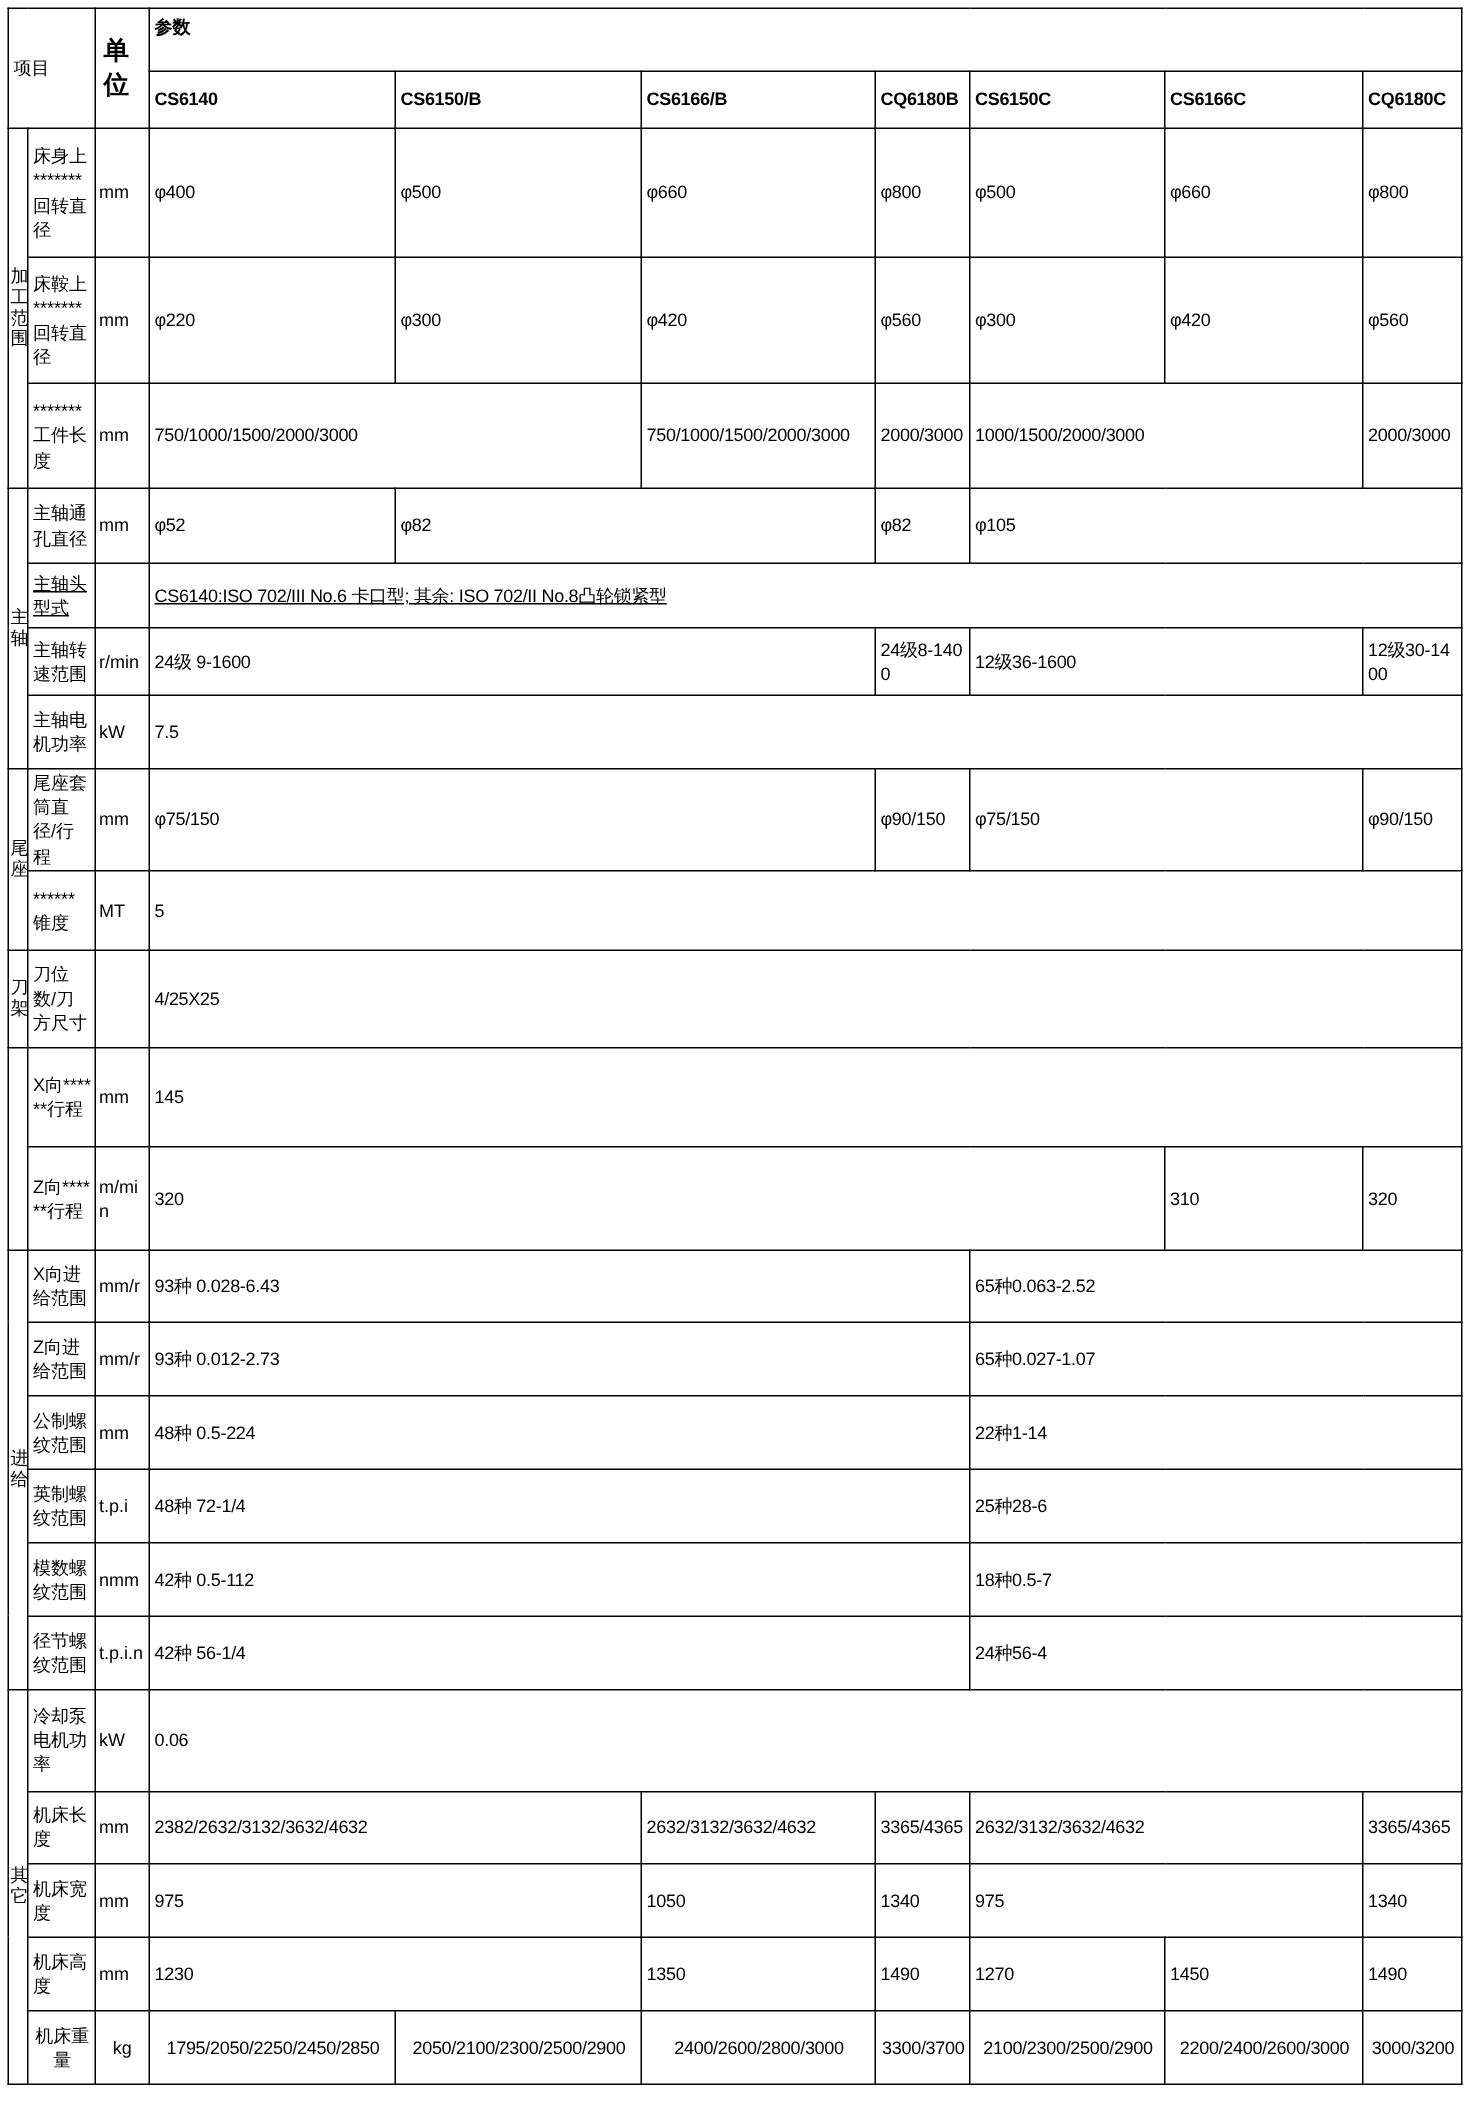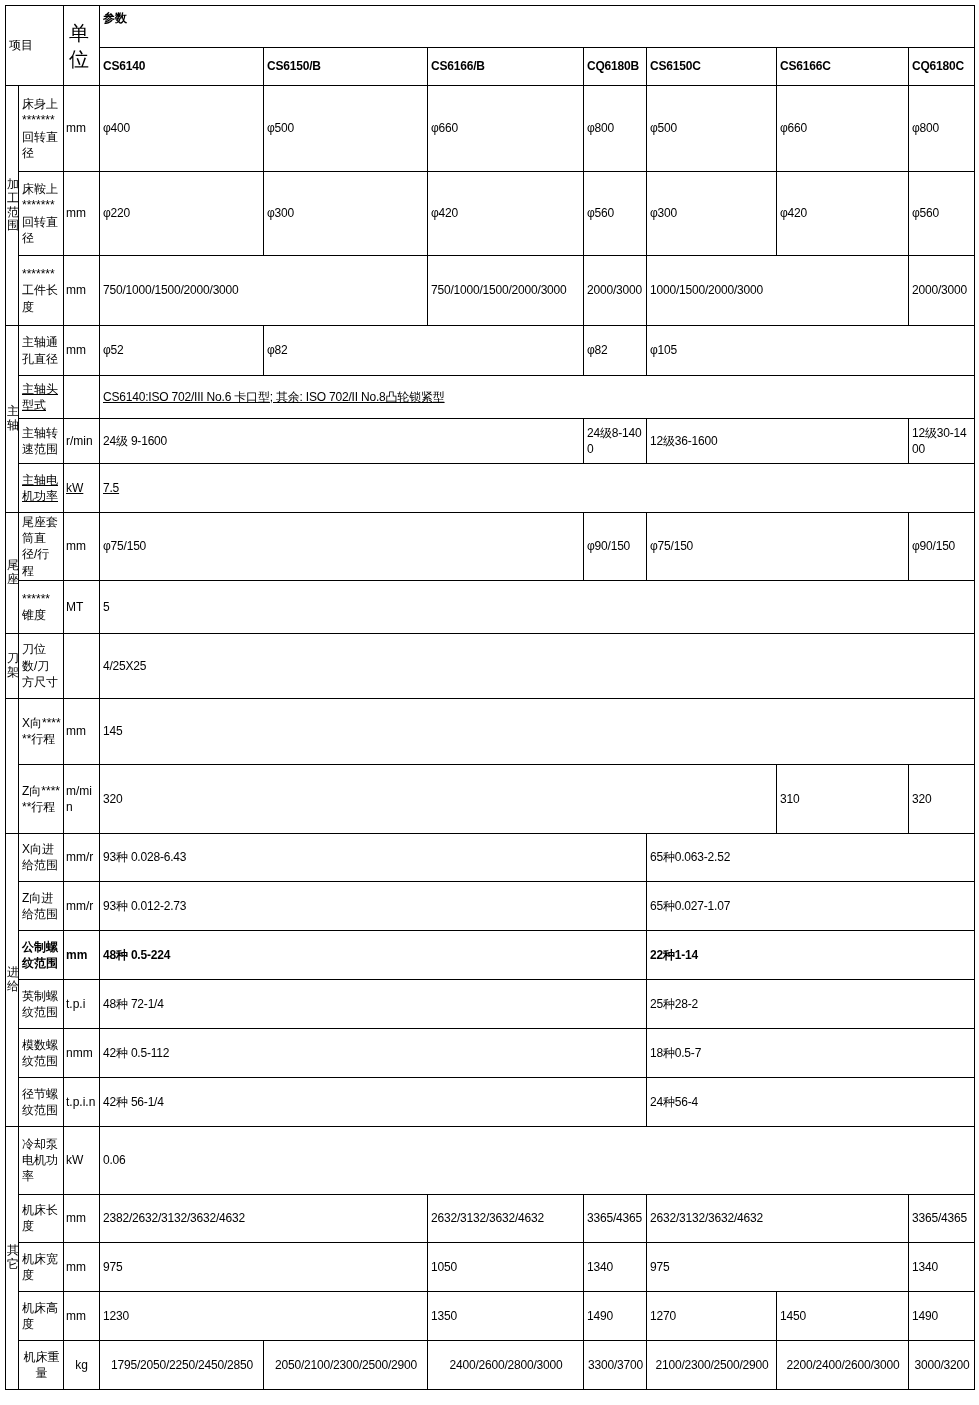--- a/index.html
+++ b/index.html
@@ -23,21 +23,21 @@
     line-height:1.35;
     background:#fff;
   }
   td.group{padding:0 1px;text-align:left;line-height:1.15;}
   td.label{padding-left:3px;}
   td.unit{padding-left:2px;}
   td.value{padding-left:3px;letter-spacing:-0.2px;}
   td.u{text-decoration:underline;}
   td.header-item{padding-left:3px;}
   td.header-unit{
-    font-size:20px;font-weight:normal;line-height:1.3;
+    font-size:17px;font-weight:bold;line-height:1.3;
     padding-left:5px;word-break:break-all;
   }
   td.header-param{font-weight:bold;padding-left:3px;vertical-align:top;padding-top:4px;}
   td.model{padding-left:3px;letter-spacing:-0.2px;font-weight:bold;}
 </style>
 </head>
 <body>
 
 <table>
   <colgroup>
@@ -114,21 +114,21 @@
         <td colspan="7" class="value u">CS6140:ISO 702/III No.6 卡口型; 其余: ISO 702/II  No.8凸轮锁紧型</td>
       </tr>
       <tr style="height: 45px;">
         <td class="label">主轴转速范围</td>
         <td class="unit">r/min</td>
         <td colspan="3" class="value">24级 9-1600</td>
         <td class="value">24级8-1400</td>
         <td colspan="2" class="value">12级36-1600</td>
         <td class="value">12级30-1400</td>
       </tr>
-      <tr style="height: 49px; text-decoration: underline;">
+      <tr style="height: 49px;">
         <td class="label">主轴电机功率</td>
         <td class="unit">kW</td>
         <td colspan="7" class="value">7.5</td>
       </tr>
       <tr style="height: 65px;">
         <td rowspan="2" class="group">尾座</td>
         <td class="label">尾座套筒直径/行程</td>
         <td class="unit">mm</td>
         <td colspan="3" class="value">φ75/150</td>
         <td class="value">φ90/150</td>
@@ -165,31 +165,31 @@
         <td class="unit">mm/r</td>
         <td colspan="4" class="value">93种 0.028-6.43</td>
         <td colspan="3" class="value">65种0.063-2.52</td>
       </tr>
       <tr style="height: 49px;">
         <td class="label">Z向进给范围</td>
         <td class="unit">mm/r</td>
         <td colspan="4" class="value">93种 0.012-2.73</td>
         <td colspan="3" class="value">65种0.027-1.07</td>
       </tr>
-      <tr style="height: 49px; font-weight: bold;">
+      <tr style="height: 49px;">
         <td class="label">公制螺纹范围</td>
         <td class="unit">mm</td>
         <td colspan="4" class="value">48种 0.5-224</td>
         <td colspan="3" class="value">22种1-14</td>
       </tr>
       <tr style="height: 49px;">
         <td class="label">英制螺纹范围</td>
         <td class="unit">t.p.i</td>
         <td colspan="4" class="value">48种 72-1/4</td>
-        <td colspan="3" class="value">25种28-2</td>
+        <td colspan="3" class="value">25种28-6</td>
       </tr>
       <tr style="height: 49px;">
         <td class="label">模数螺纹范围</td>
         <td class="unit">nmm</td>
         <td colspan="4" class="value">42种 0.5-112</td>
         <td colspan="3" class="value">18种0.5-7</td>
       </tr>
       <tr style="height: 49px;">
         <td class="label">径节螺纹范围</td>
         <td class="unit">t.p.i.n</td>

